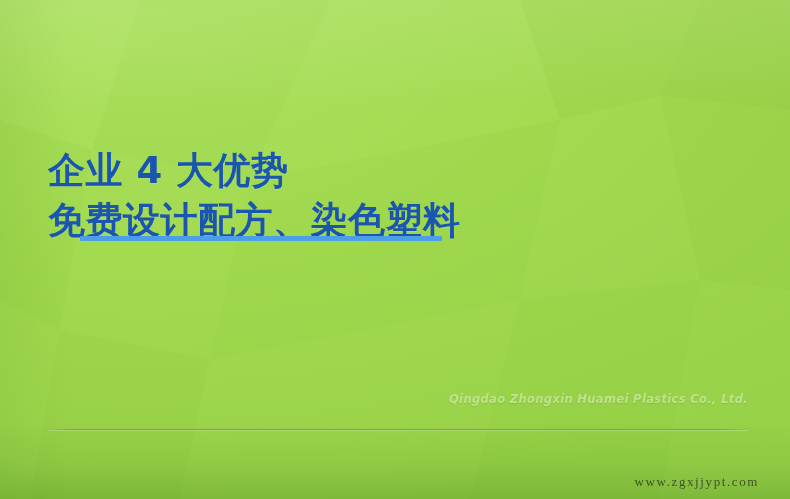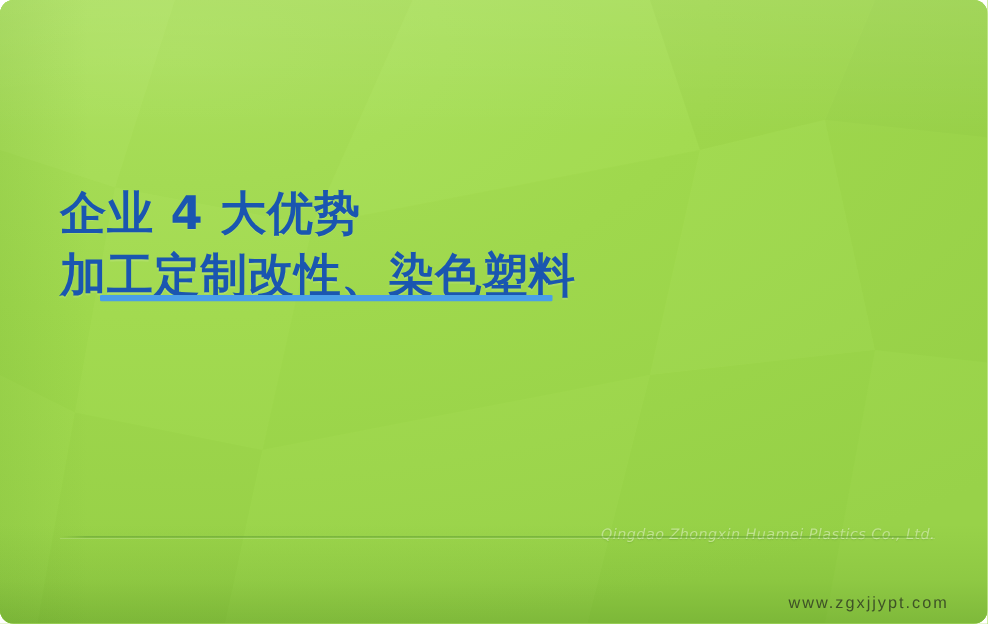--- a/index.html
+++ b/index.html
@@ -12,21 +12,20 @@
     font-family: "DejaVu Sans", "Liberation Sans", sans-serif;
     overflow: hidden;
   }
 
   #banner {
     position: relative;
     width: 790px;
     height: 499px;
     overflow: hidden;
     background: #a3dc52;
-    border-radius: 11px;
   }
 
   
   .bg-layer {
     position: absolute;
     inset: 0;
     pointer-events: none;
   }
   .bg-base {
     background:
@@ -81,25 +80,25 @@
     color: #2a6ec6;
     font-size: 19px;
     font-weight: normal;
     letter-spacing: 0.4px;
     white-space: nowrap;
   }
 
   .company-name {
     position: absolute;
     right: 42px;
-    top: 420px;
+    top: 392px;
     color: #bfe38d;
     font-size: 11.5px;
     font-style: italic;
-    font-weight: normal;
+    font-weight: bold;
     letter-spacing: 0.35px;
     white-space: nowrap;
     text-shadow: 0 1px 1px rgba(90,150,40,0.30);
   }
 
   .divider {
     position: absolute;
     left: 48px;
     top: 429px;
     width: 700px;
@@ -110,21 +109,21 @@
         rgba(100,160,55,0.75) 96%,
         rgba(110,170,60,0.10) 100%);
     box-shadow: 0 1px 0 rgba(255,255,255,0.22);
   }
 
   .watermark {
     position: absolute;
     right: 31px;
     top: 474px;
     color: #2f3a22;
-    font-family: Liberation Sans, sans-serif;
+    font-family: Liberation Serif, serif;
     font-size: 13px;
     letter-spacing: 1.6px;
     white-space: nowrap;
     opacity: 0.82;
   }
 </style>
 </head>
 <body>
 
 <div id="banner">
@@ -150,21 +149,21 @@
       <polygon points="700,280 790,290 790,499 660,499" fill="#ffffff" fill-opacity="0.022"></polygon>
     </g>
   </svg>
 
   <div class="bg-layer bg-vignette"></div>
 
   <div class="content">
 
     <div class="headline">
       <span class="headline-line-1">企业 4 大优势</span>
-      <span class="headline-line-2">加工定制改性、染色塑料</span>
+      <span class="headline-line-2">免费设计配方、染色塑料</span>
     </div>
 
     <div class="headline-underline"></div>
 
 
     <div class="company-name">Qingdao Zhongxin Huamei Plastics Co., Ltd.</div>
 
     <div class="divider"></div>
 
     <div class="watermark">www.zgxjjypt.com</div>

